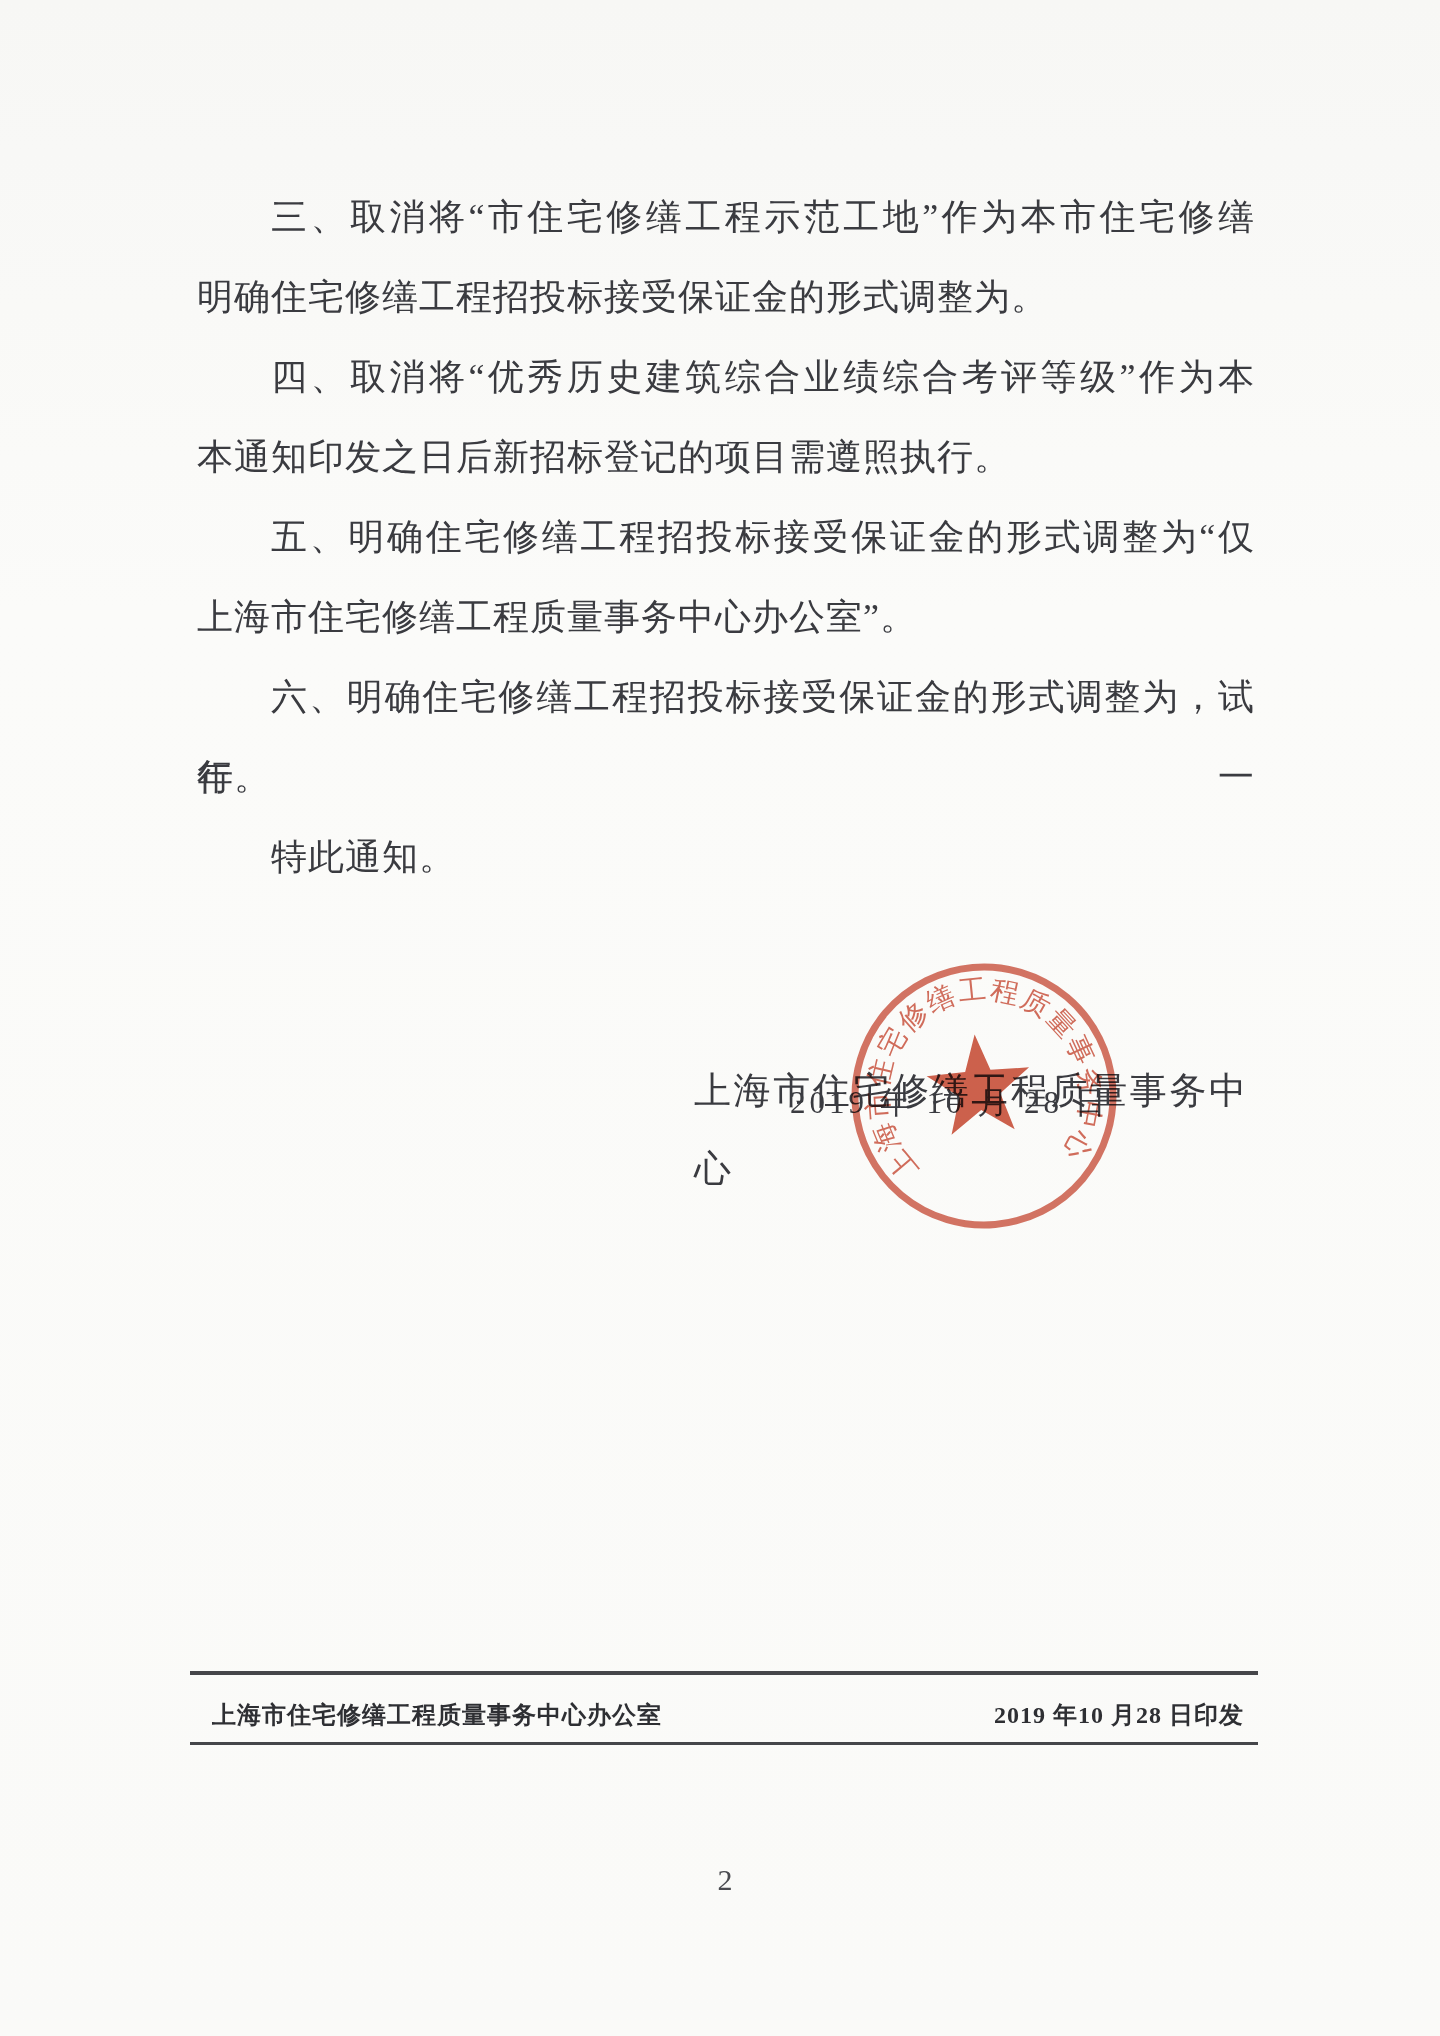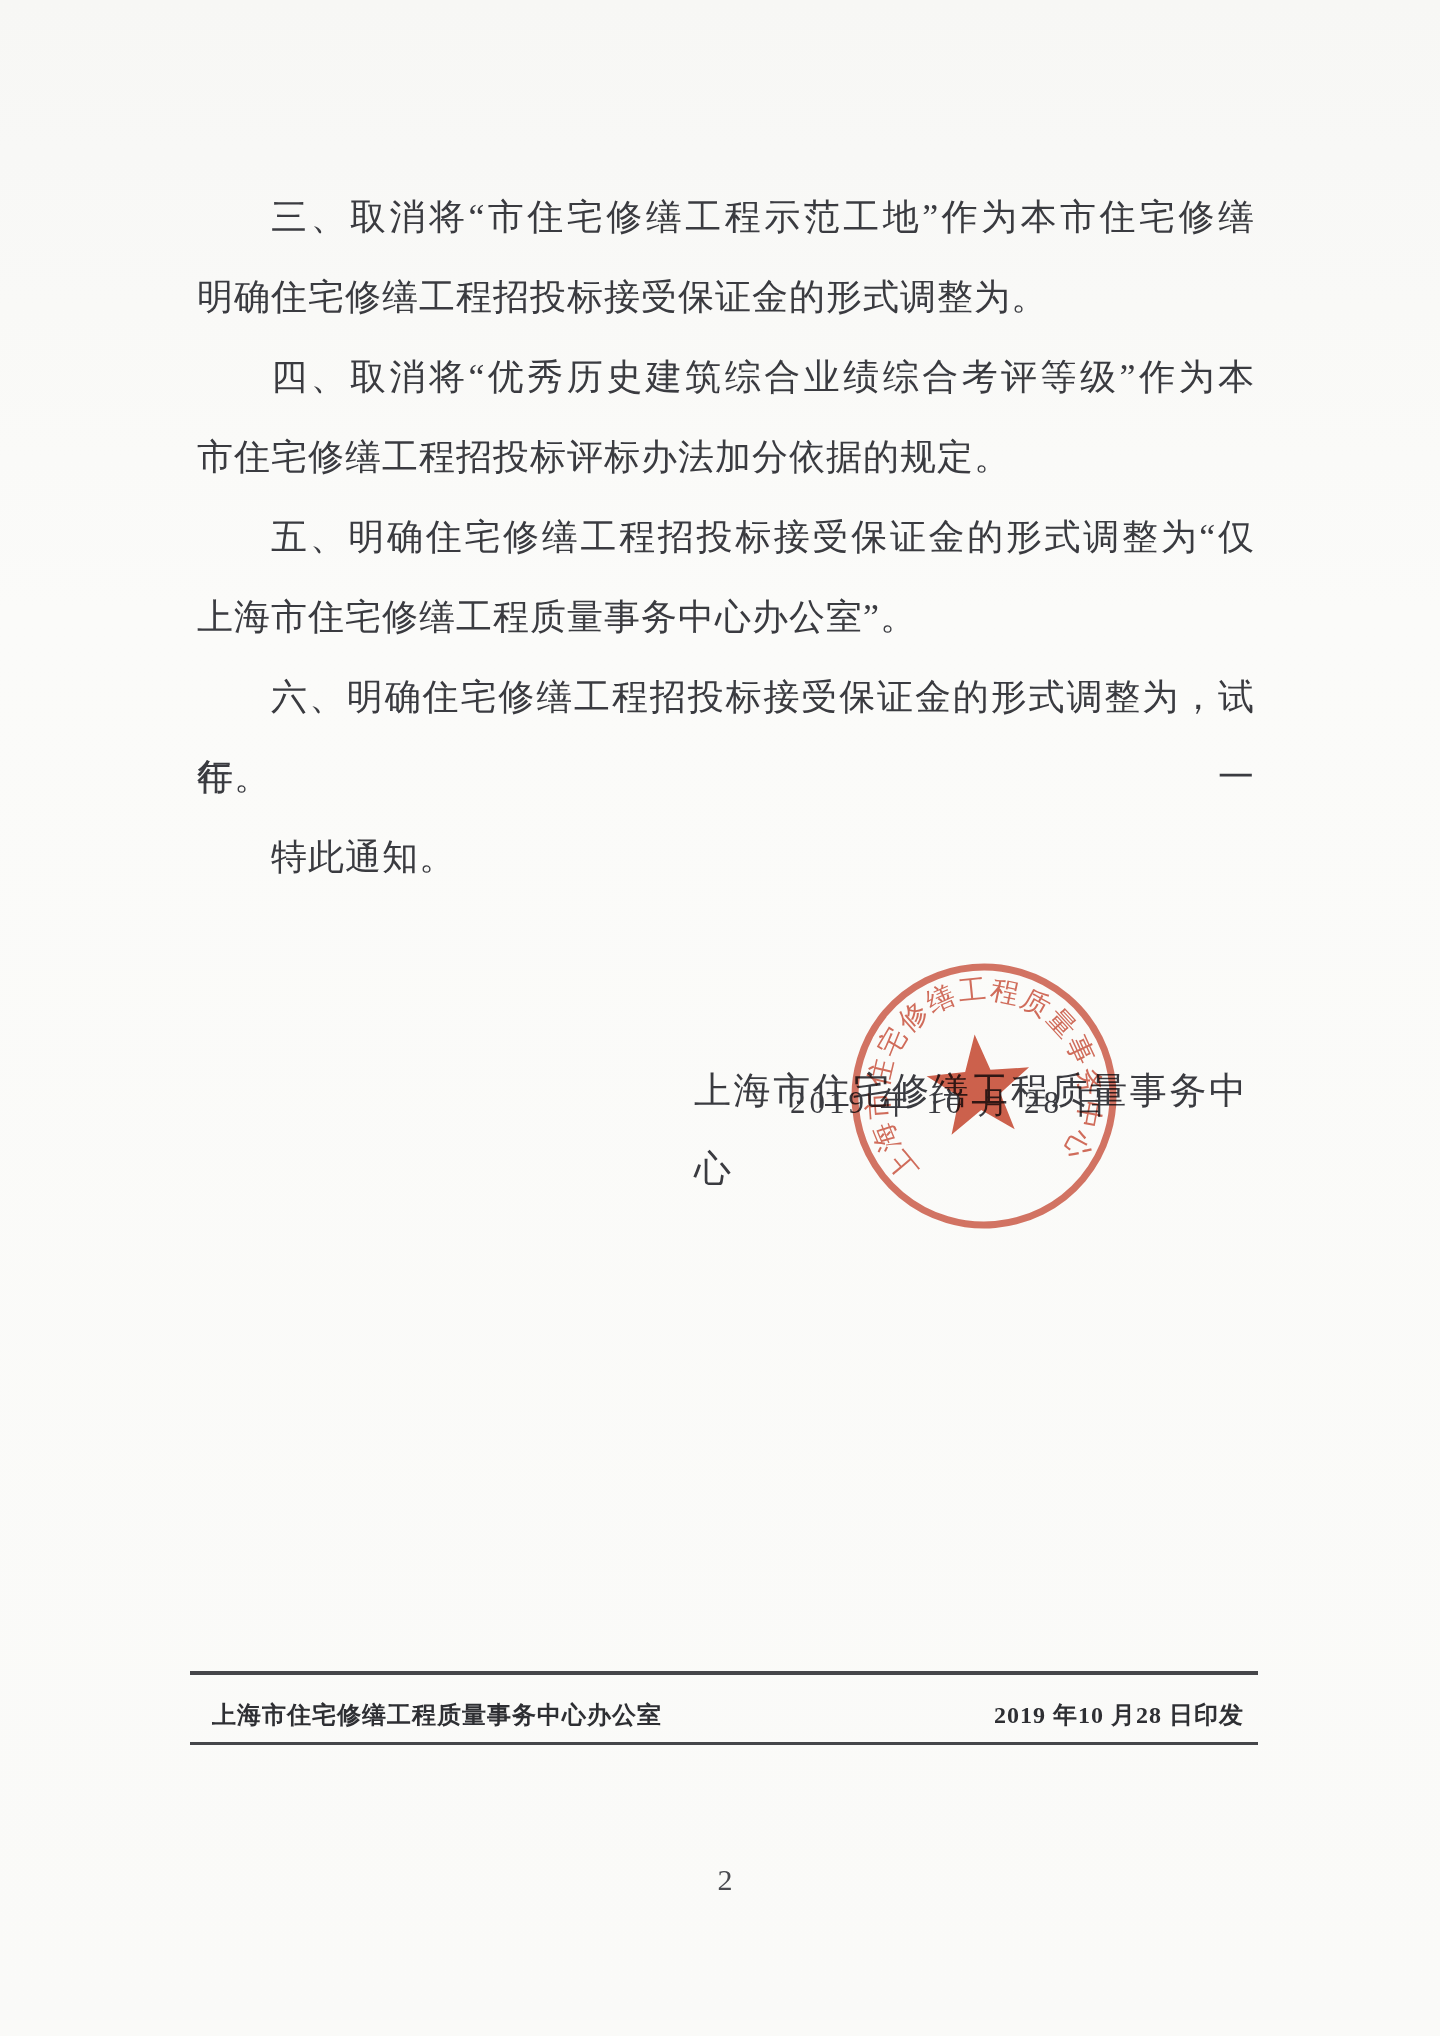--- a/index.html
+++ b/index.html
@@ -97,21 +97,21 @@
 </style>
 </head>
 <body>
 
 <div class="page">
 
   <div class="body-text">
     <div class="line indent fill">三、取消将“市住宅修缮工程示范工地”作为本市住宅修缮</div>
     <div class="line">明确住宅修缮工程招投标接受保证金的形式调整为。</div>
     <div class="line indent fill">四、取消将“优秀历史建筑综合业绩综合考评等级”作为本</div>
-    <div class="line">市住宅修缮工程招投标评标办法加分依据的规定。</div>
+    <div class="line">本通知印发之日后新招标登记的项目需遵照执行。</div>
     <div class="line indent fill">五、明确住宅修缮工程招投标接受保证金的形式调整为“仅</div>
     <div class="line">上海市住宅修缮工程质量事务中心办公室”。</div>
     <div class="line indent fill">六、明确住宅修缮工程招投标接受保证金的形式调整为，试行一</div>
     <div class="line">年。</div>
     <div class="line indent">特此通知。</div>
   </div>
 
   <div class="sig-name">上海市住宅修缮工程质量事务中心</div>
   <div class="sig-date">2019 年 10 月 28 日</div>
 

